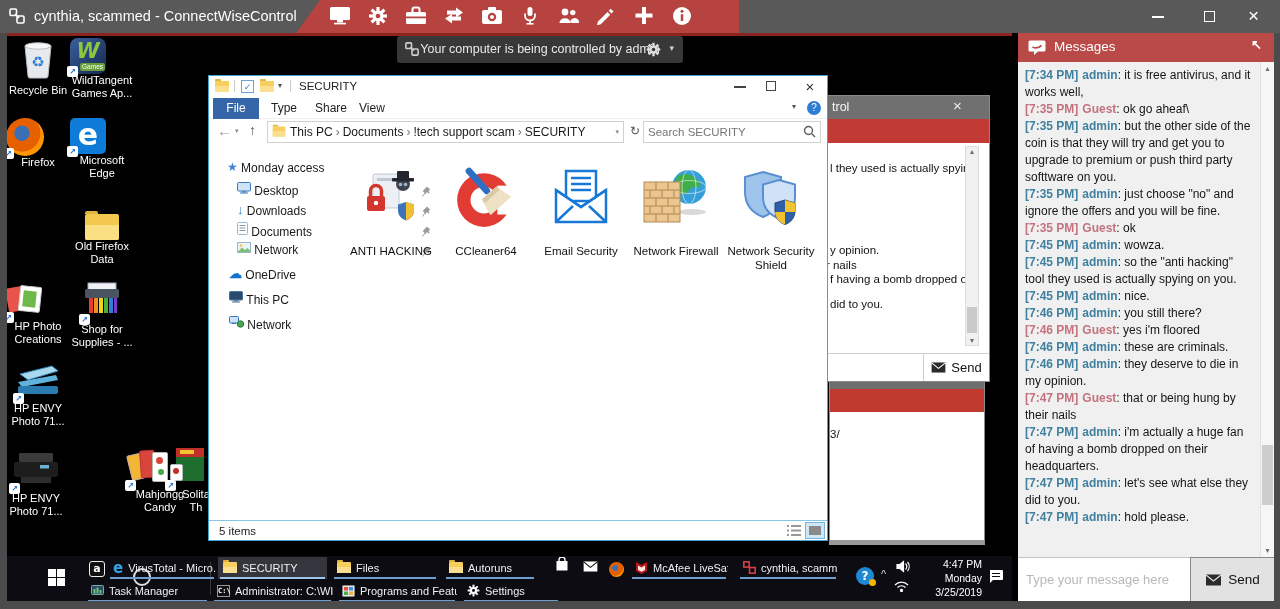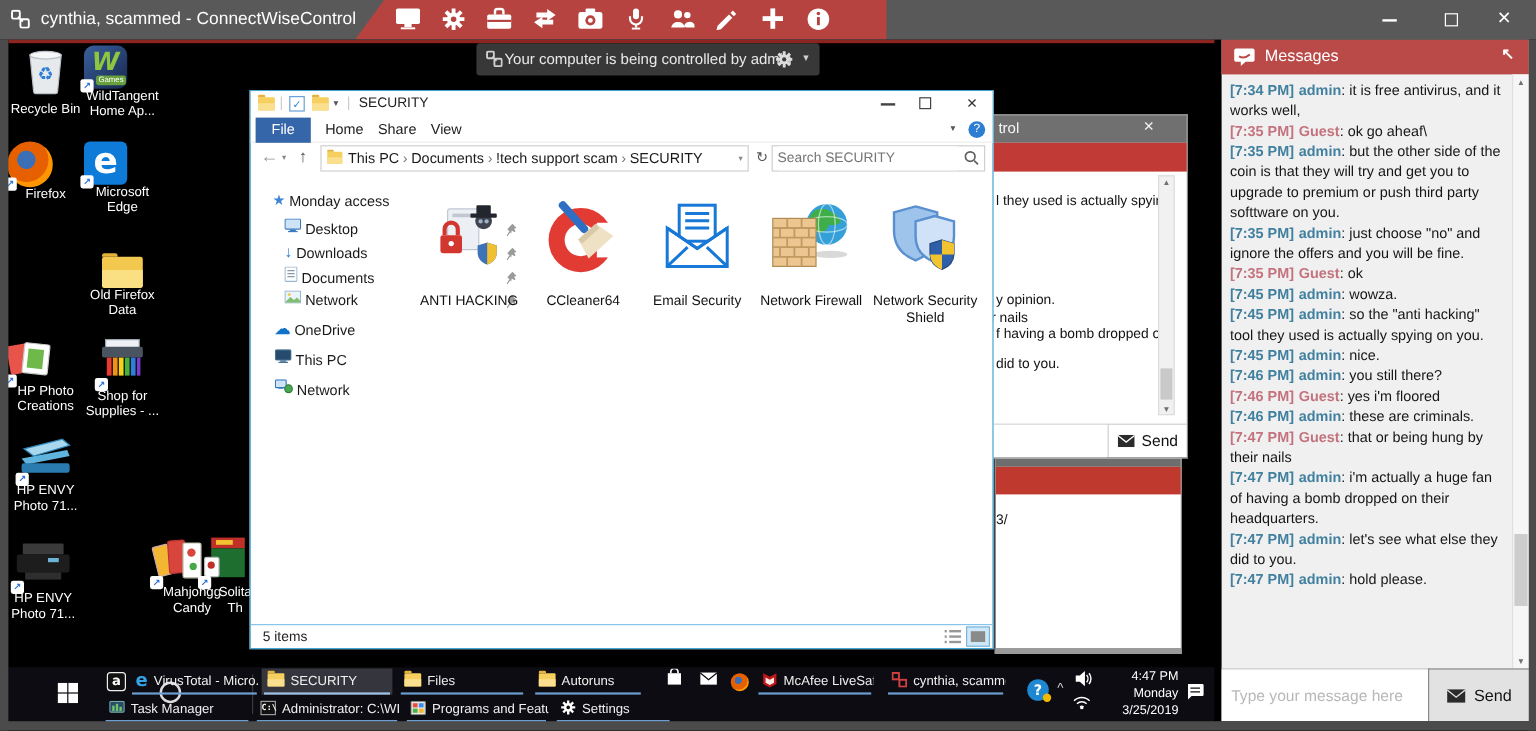--- a/index.html
+++ b/index.html
@@ -196,21 +196,21 @@
 
 <div class="dico" style="left:70px;top:38px">
   <span class="art" style="width:36px;height:40px">
     <div style="width:36px;height:36px;border-radius:8px;background:linear-gradient(135deg,#3a5f9e,#16284d);position:relative">
       <span style="position:absolute;left:0;right:0;top:1px;font:italic bold 21px 'DejaVu Sans',sans-serif;color:#8dc63f">W</span>
       <span style="position:absolute;right:1px;bottom:3px;background:#67a03c;color:#fff;font-size:6.5px;line-height:8px;padding:0 2px;border-radius:2px">Games</span>
       <span class="sc">↗</span>
     </div>
   </span>
   <div class="lbl">WildTangent</div>
-  <div class="lbl">Home Ap...</div>
+  <div class="lbl">Games Ap...</div>
 </div>
 
 <div class="dico" style="left:6px;top:118px">
   <span class="art" style="width:38px;height:40px">
     <div style="width:38px;height:38px;border-radius:50%;background:radial-gradient(circle at 42% 40%,#3b6fb5 0 23%,#e66000 25% 57%,#ff9500 59% 86%,#cc6a00 100%);position:relative">
         <span class="sc">↗</span>
       </div>
   </span>
   <div class="lbl">Firefox</div>
 </div>
@@ -371,21 +371,21 @@
     <span class="abs" style="left:69px;top:5px;font-size:8px;color:#555">▾</span>
     <span class="abs" style="left:80px;top:2px;color:#ccc">|</span>
     <span class="abs" style="left:90px;top:4px;font-size:11.5px;color:#222">SECURITY</span>
     <span class="abs" style="left:525px;top:10px;width:12px;height:1.5px;background:#444"></span>
     <span class="abs" style="left:557px;top:5px;width:10px;height:10px;border:1px solid #444"></span>
     <span class="abs" style="left:588px;top:0;width:26px;text-align:center;font-size:15px;line-height:22px;color:#333;cursor:pointer">×</span>
   </div>
 
   <div id="ex-menu">
     <div id="file-tab">File</div>
-    <span class="extab" style="left:62px">Home</span>
+    <span class="extab" style="left:62px">Type</span>
     <span class="extab" style="left:106px">Share</span>
     <span class="extab" style="left:150px">View</span>
     <span class="abs" style="left:583px;top:4px;font-size:8px;color:#555">▾</span>
     <span class="abs" style="left:598px;top:3px;width:14px;height:14px;border-radius:50%;background:#2d7dd2;color:#fff;font-size:10px;line-height:14px;text-align:center">?</span>
   </div>
 
   <div id="ex-addr">
     <span class="abs" style="left:8px;top:3px;font-size:15px;color:#999">←</span>
     <span class="abs" style="left:26px;top:8px;font-size:7px;color:#888">▾</span>
     <span class="abs" style="left:40px;top:3px;font-size:14px;color:#555">↑</span>
@@ -674,20 +674,21 @@
       <div class="msg admin"><b class="stime">[7:45 PM]</b><b class="sname">admin</b><span class="txt">so the "anti hacking" tool they used is actually spying on you.</span></div>
 
       <div class="msg admin"><b class="stime">[7:45 PM]</b><b class="sname">admin</b><span class="txt">nice.</span></div>
 
       <div class="msg admin"><b class="stime">[7:46 PM]</b><b class="sname">admin</b><span class="txt">you still there?</span></div>
 
       <div class="msg guest"><b class="stime">[7:46 PM]</b><b class="sname">Guest</b><span class="txt">yes i'm floored</span></div>
 
       <div class="msg admin"><b class="stime">[7:46 PM]</b><b class="sname">admin</b><span class="txt">these are criminals.</span></div>
 
+      <div class="msg admin"><b class="stime">[7:46 PM]</b><b class="sname">admin</b><span class="txt">they deserve to die in my opinion.</span></div>
 
       <div class="msg guest"><b class="stime">[7:47 PM]</b><b class="sname">Guest</b><span class="txt">that or being hung by their nails</span></div>
 
       <div class="msg admin"><b class="stime">[7:47 PM]</b><b class="sname">admin</b><span class="txt">i'm actually a huge fan of having a bomb dropped on their headquarters.</span></div>
 
       <div class="msg admin"><b class="stime">[7:47 PM]</b><b class="sname">admin</b><span class="txt">let's see what else they did to you.</span></div>
 
       <div class="msg admin"><b class="stime">[7:47 PM]</b><b class="sname">admin</b><span class="txt">hold please.</span></div>
     </div>
 

